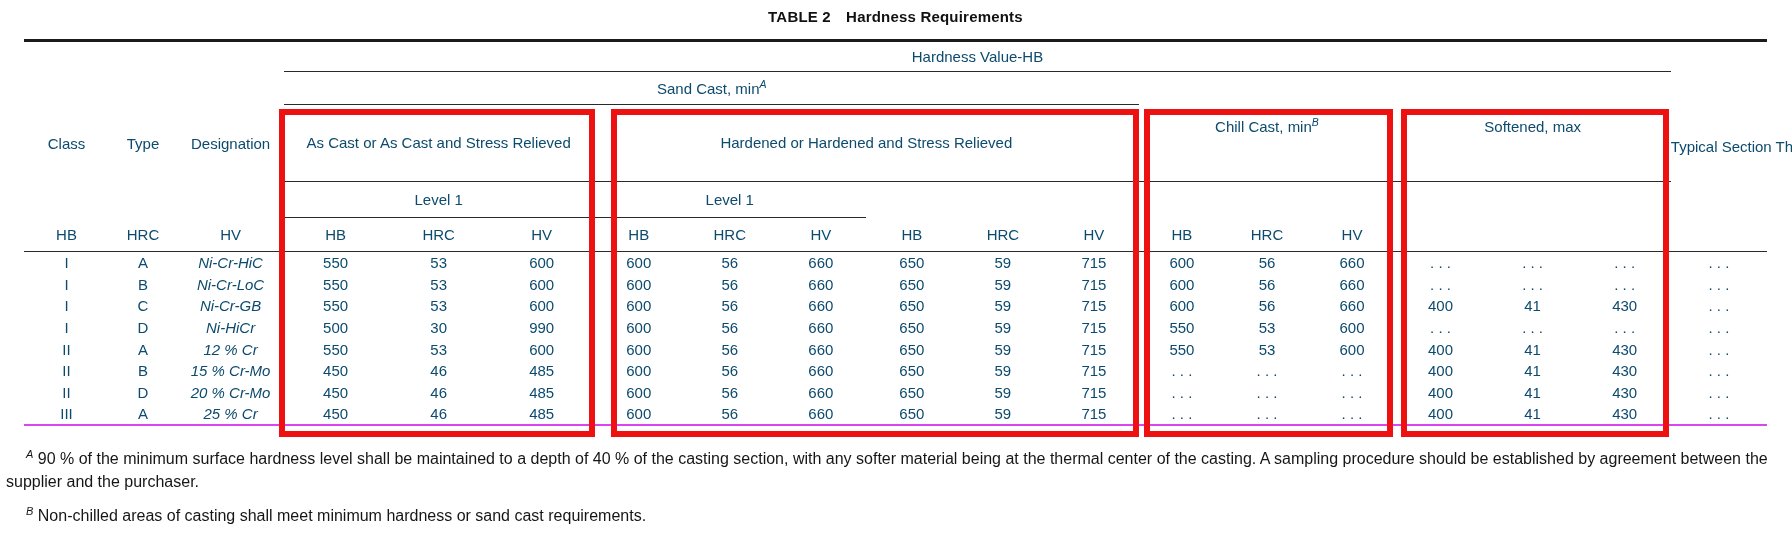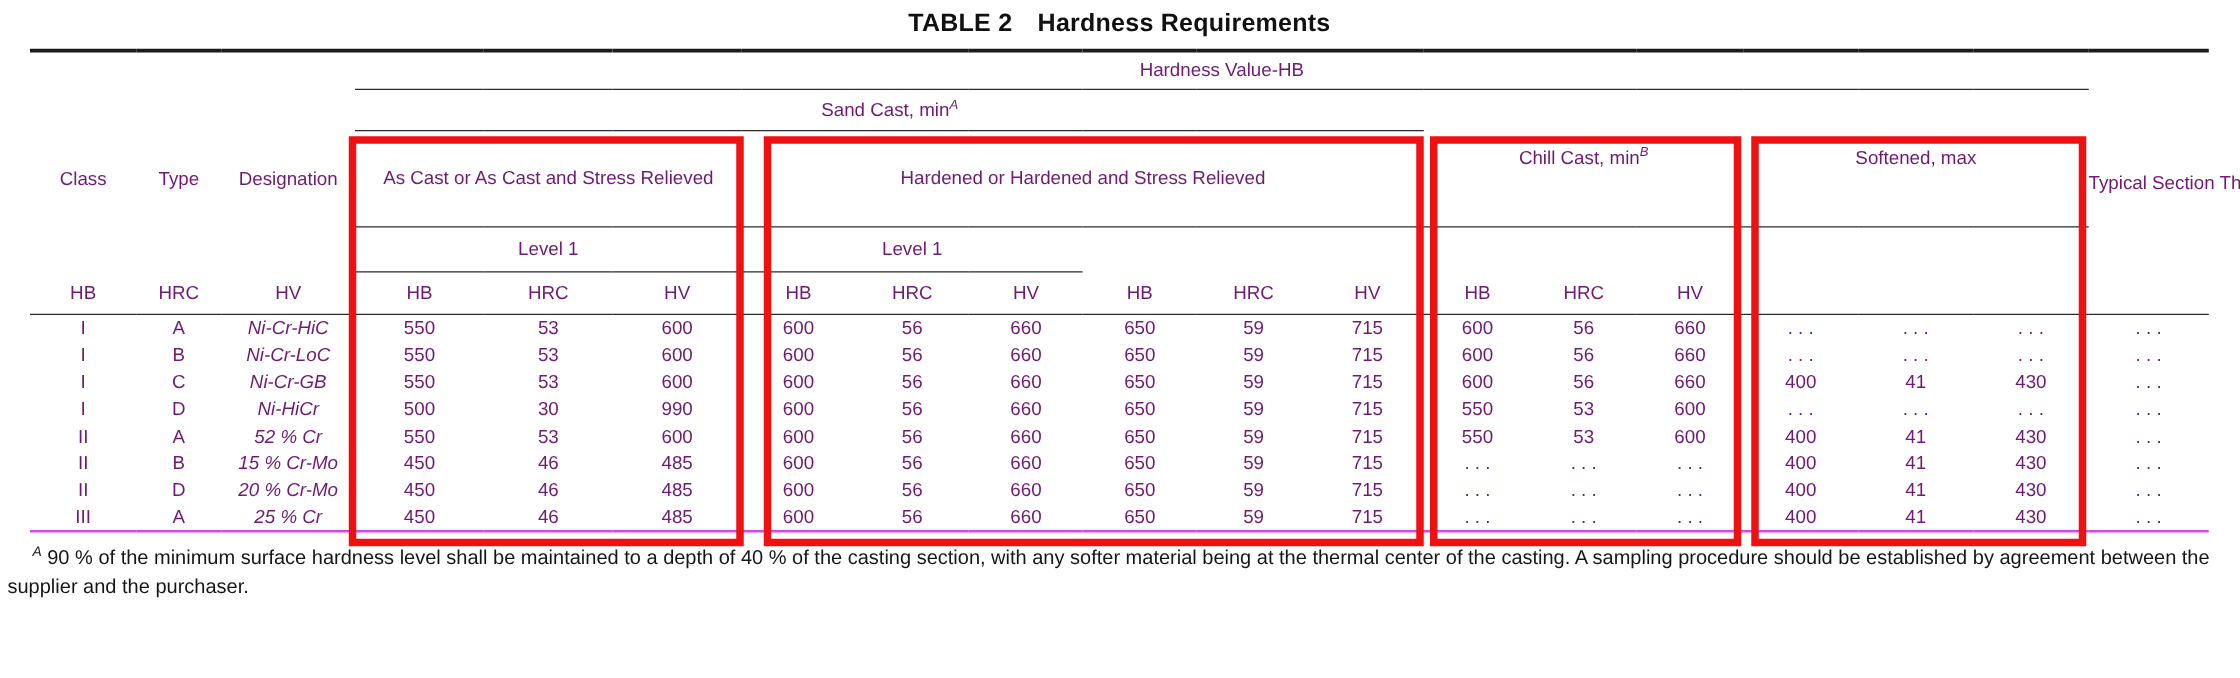--- a/index.html
+++ b/index.html
@@ -3,28 +3,28 @@
 <meta charset="utf-8">
 <style>
   html,body{margin:0;padding:0;background:#ffffff;}
   #canvas{
     position:relative;width:1792px;height:542px;background:#ffffff;overflow:hidden;
     font-family:"Liberation Sans",sans-serif;color:#1c1c1c;
   }
   
   #title{
     position:absolute;left:24px;top:8px;width:1743px;text-align:center;
-    font-size:20px;font-weight:bold;letter-spacing:.2px;color:#111;
+    font-size:15px;font-weight:bold;letter-spacing:.2px;color:#111;
   }
   
   #hardness-table{
     position:absolute;left:24px;top:39px;width:1743px;
     border-collapse:collapse;table-layout:fixed;
     border-top:3px solid #1b1b1b;
-    font-size:15px;color:#701a75;
+    font-size:15px;color:#0c4a6e;
   }
   #hardness-table th,#hardness-table td{
     font-weight:normal;padding:0;margin:0;text-align:center;vertical-align:middle;
     white-space:nowrap;overflow:visible;
   }
   .rule-b{border-bottom:1.6px solid #2a2a2a;}
   tr.r1{height:31px;} tr.r2{height:33px;margin-top:45px;} tr.r3{height:77px;} tr.r4{height:36px;} tr.r5{height:34px;}
   th.wrap{white-space:normal;line-height:20px;}
   th.grp-top{vertical-align:top;padding-top:5px;}
   th.grp-mid{vertical-align:top;padding-top:38px;}
@@ -37,21 +37,21 @@
   #hardness-table tbody tr.last td{border-bottom:2px solid #d946ef;}
   td.desig{text-align:left;padding-left:2px;font-style:italic;}
   
   .hlbox{position:absolute;border:6px solid #ee1111;background:transparent;box-sizing:border-box;}
   #hlbox-ascast  {left:279px;top:109px;width:316px;height:328px;}
   #hlbox-hardened{left:611px;top:109px;width:528px;height:328px;}
   #hlbox-chill   {left:1144px;top:109px;width:249px;height:328px;}
   #hlbox-softened{left:1401px;top:109px;width:268px;height:328px;}
   
   #footnotes{position:absolute;left:6px;top:436px;width:1778px;font-size:16px;line-height:22.5px;color:#161616;}
-  #footnotes p{margin:0 0 1px 0;text-indent:20px;}
+  #footnotes p{margin:12px 0 1px 0;text-indent:20px;}
   #footnotes sup{font-style:italic;font-size:11px;line-height:0;}
   sup.hdr{font-style:italic;font-size:10.5px;line-height:0;}
 </style>
 </head>
 <body>
 
 <div id="canvas">
 
   <div id="title">TABLE 2 Hardness Requirements</div>
 
@@ -202,21 +202,21 @@
           <td>53</td>
           <td>600</td>
           <td>. . .</td>
           <td>. . .</td>
           <td>. . .</td>
           <td>. . .</td>
         </tr>
         <tr>
           <td>II</td>
           <td>A</td>
-          <td class="desig">52 % Cr</td>
+          <td class="desig">12 % Cr</td>
           <td>550</td>
           <td>53</td>
           <td>600</td>
           <td>600</td>
           <td>56</td>
           <td>660</td>
           <td>650</td>
           <td>59</td>
           <td>715</td>
           <td>550</td>
@@ -293,15 +293,16 @@
       </tbody>
   </table>
 
   <div class="hlbox" id="hlbox-ascast" style="border-color: rgb(238, 17, 17);"></div>
   <div class="hlbox" id="hlbox-hardened" style="border-color: rgb(238, 17, 17);"></div>
   <div class="hlbox" id="hlbox-chill" style="border-color: rgb(238, 17, 17);"></div>
   <div class="hlbox" id="hlbox-softened" style="border-color: rgb(238, 17, 17);"></div>
 
   <div id="footnotes">
     <p><sup>A</sup> <span>90 % of the minimum surface hardness level shall be maintained to a depth of 40 % of the casting section, with any softer material being at the thermal center of the casting.  A sampling procedure should be established by agreement between the supplier and the purchaser.</span></p>
+    <p><sup>B</sup> <span>Non-chilled areas of casting shall meet minimum hardness or sand cast requirements.</span></p>
   </div>
 
 </div>
 
 </body></html>

